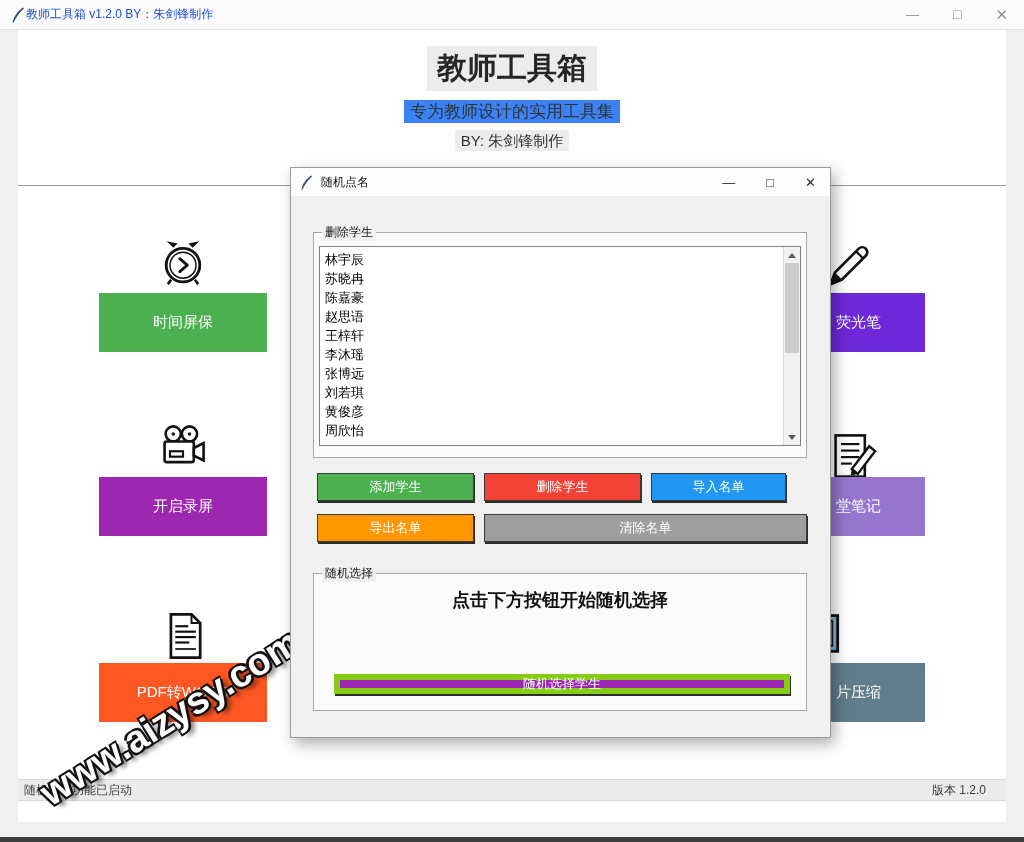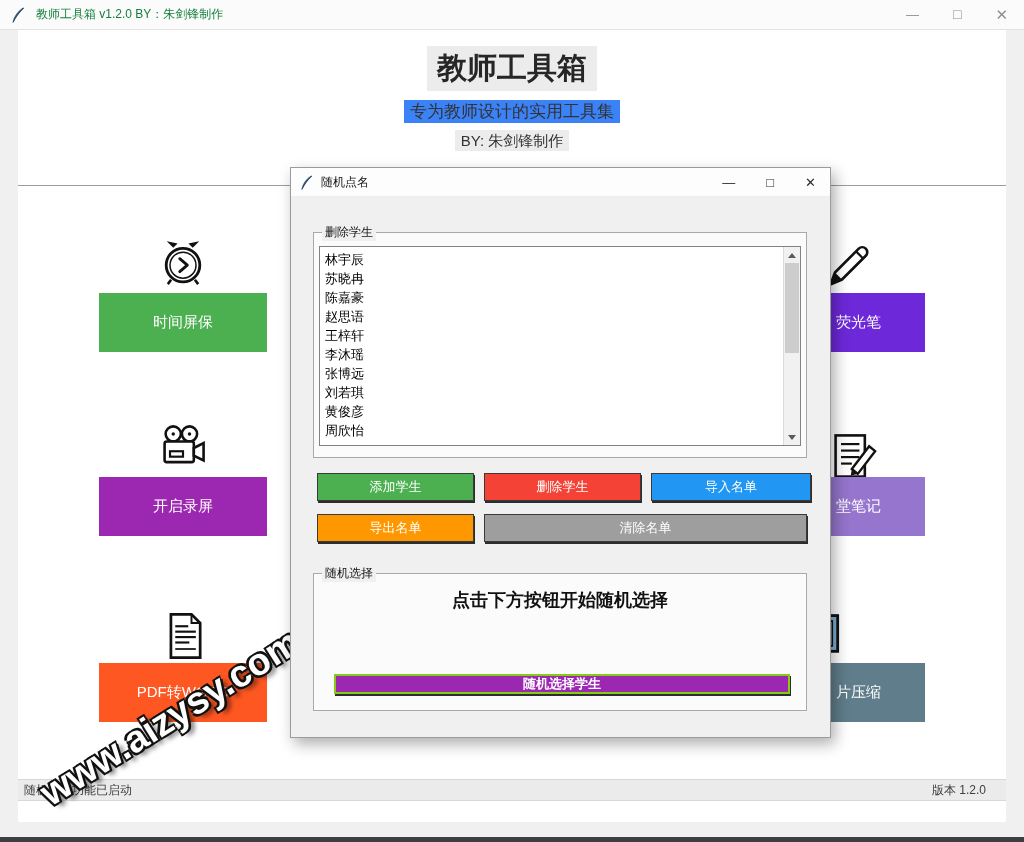--- a/index.html
+++ b/index.html
@@ -4,21 +4,21 @@
 <style>
   * { margin:0; padding:0; box-sizing:border-box; }
   html,body { width:1024px; height:842px; }
   body { font-family:"Liberation Sans","DejaVu Sans",sans-serif; background:#f0f0f0; }
   .app { position:relative; width:1024px; height:842px; background:#f0f0f0; overflow:hidden; }
 
   
   .titlebar { position:absolute; left:0; top:0; width:1024px; height:30px; background:#fbfbfb;
               border-bottom:1px solid #e2e2e2; display:flex; align-items:center; z-index:10; }
   .titlebar .app-ico { margin-left:11px; width:14px; height:16px; }
-  .titlebar .t-text { margin-left:11px; font-size:12px; color:#15803d;text-align:right; }
+  .titlebar .t-text { margin-left:1px; font-size:12px; color:#1d4ed8;text-align:right; }
   .win-controls { margin-left:auto; margin-right:16px; display:flex; align-items:center; gap:34px; }
   .win-controls span { color:#8f8f8f; font-size:13px; line-height:13px; cursor:default; }
   .win-controls .g-max { font-size:14px; }
   .win-controls .g-close { font-size:15px; }
 
   
   .panel { position:absolute; left:18px; top:30px; width:988px; height:792px; background:#ffffff; }
   .hdr { text-align:center; padding-top:16px; }
   .hdr-title { display:inline-block; background:#ececec; color:#262626; font-size:30px; font-weight:bold; padding:2px 10px; }
   .hdr-sub   { margin-top:9px; }
@@ -75,28 +75,28 @@
   .sb-btn { position:absolute; left:0; width:16px; height:16px; display:flex; align-items:center; justify-content:center; cursor:pointer; }
   .sb-up { top:0; } .sb-down { bottom:0; }
   .tri-up { width:0; height:0; border-left:4px solid transparent; border-right:4px solid transparent; border-bottom:5px solid #5a5a5a; }
   .tri-down { width:0; height:0; border-left:4px solid transparent; border-right:4px solid transparent; border-top:5px solid #5a5a5a; }
   .sb-thumb { position:absolute; left:1px; width:14px; top:16px; height:90px; background:#cdcdcd; cursor:pointer; }
 
   .dlg-btn { position:absolute; height:28px; color:#fff; font-size:13px; display:flex; align-items:center;
              justify-content:center; border:1px solid #3a3a3a; box-shadow:1px 2px 0 #2d2d2d; cursor:pointer; }
   .b-add { left:26px; top:305px; width:157px; background:#4CAF50; }
   .b-del { left:193px; top:305px; width:157px; background:#F44336; }
-  .b-imp { left:360px; top:305px; width:160px; background:#2196F3; }
+  .b-imp { left:360px; top:305px; width:135px; background:#2196F3; }
   .b-exp { left:26px; top:346px; width:157px; background:#FF9800; }
   .b-clr { left:193px; top:346px; width:323px; background:#9E9E9E; }
 
   .hint { margin-top:14px; text-align:center; font-size:18px; font-weight:bold; color:#111; }
   .random-btn { position:absolute; left:20px; top:100px; width:456px; height:20px; background:#9C27B0;
-                color:#fff; font-size:13px; font-weight:bold; display:flex; align-items:center;
-                justify-content:center; border:2px solid #84cc16; box-shadow:1px 2px 0 #2d2d2d; cursor:pointer; }
+                color:#fff; font-size:13px; font-weight:normal; display:flex; align-items:center;
+                justify-content:center; border:6px solid #84cc16; box-shadow:1px 2px 0 #2d2d2d; cursor:pointer; }
 </style>
 </head>
 <body>
 
 <div class="app">
 
   <div class="titlebar">
     <svg class="app-ico" viewBox="0 0 14 16">
       <path d="M12.5 0.5 C8.5 2.5 4.5 7 2.5 12 L1.5 15.5 L2.6 15.3 C4.8 10.5 8.5 5 13 1.2 Z" fill="#3a5a7a"></path>
       <path d="M2 15.5 C4 10.5 8 5.5 12.5 1" stroke="#24405c" stroke-width="0.7" fill="none"></path>

